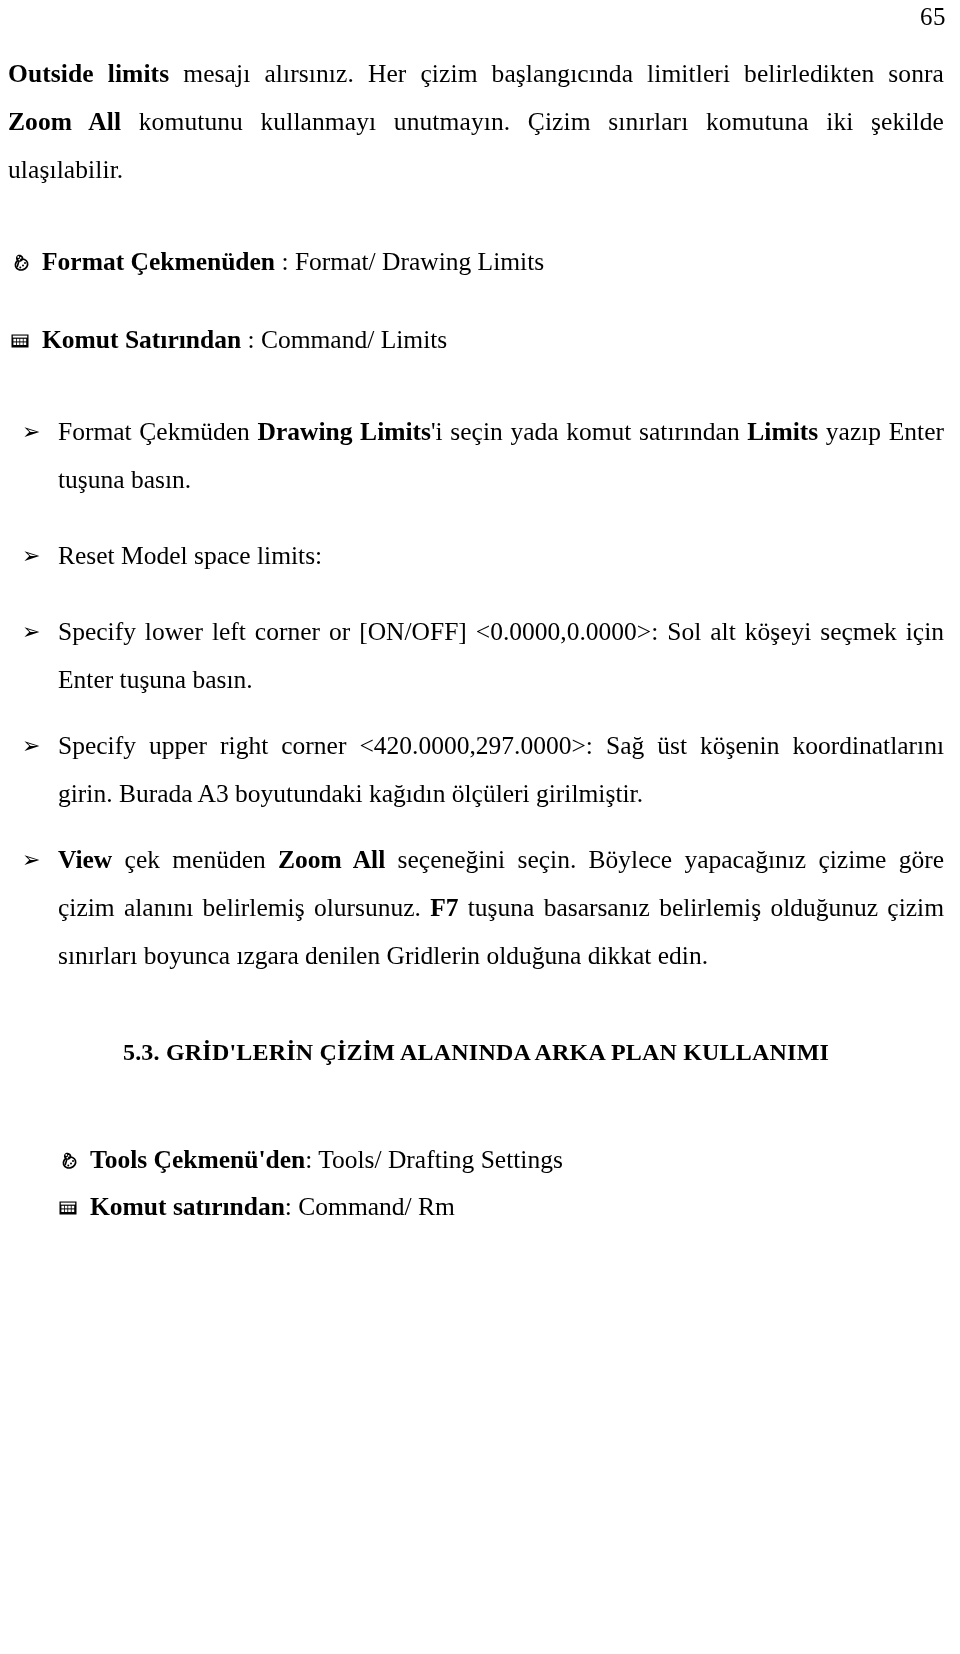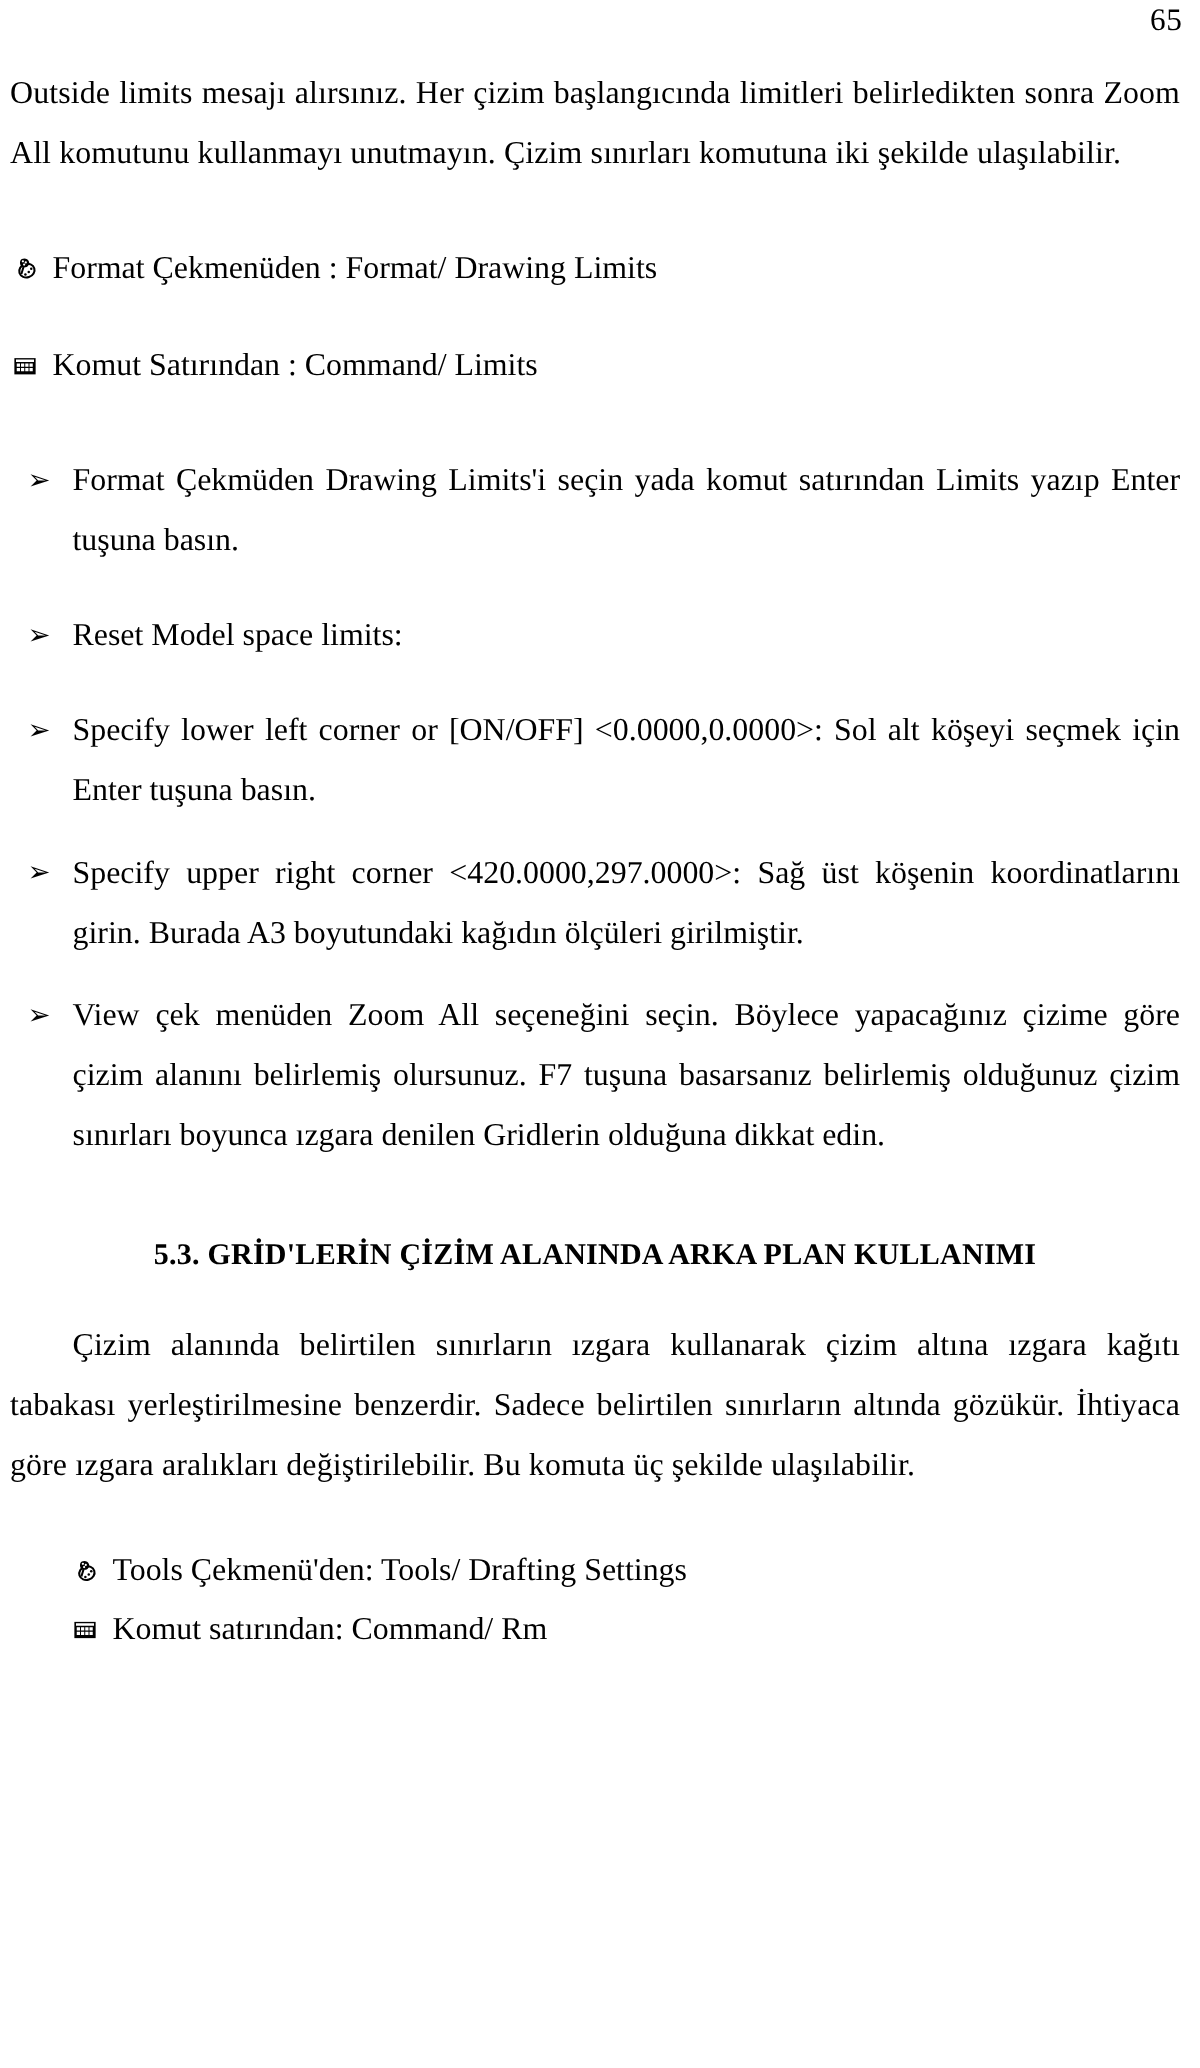--- a/index.html
+++ b/index.html
@@ -40,21 +40,21 @@
     margin: 0;
     text-align: justify;
     text-justify: inter-word;
     font-size: 25.5px;
     line-height: 48px;
     letter-spacing: 0.1px;
   }
   p.para.last-line-left {
     text-align-last: left;
   }
-  .b { font-weight: normal; margin-top: 30px; }
+  .b { font-weight: bold; margin-top: 30px; }
 
   
   .icon-line {
     display: flex;
     align-items: flex-end;
     font-size: 25.5px;
     line-height: 48px;
     margin: 0;
   }
   .icon-line .glyph {
@@ -214,21 +214,20 @@
       </li>
 
     </ul>
 
     <div class="sp-48"></div>
 
     <h2 class="section-heading">5.3. GRİD'LERİN ÇİZİM ALANINDA ARKA PLAN KULLANIMI</h2>
 
     <div class="sp-24"></div>
 
-    <p class="para last-line-left indent-para">Çizim alanında belirtilen sınırların ızgara kullanarak çizim altına ızgara kağıtı tabakası yerleştirilmesine benzerdir. Sadece belirtilen sınırların altında gözükür. İhtiyaca  göre ızgara aralıkları değiştirilebilir. Bu komuta üç şekilde ulaşılabilir.</p>
 
     <div class="sp-36"></div>
 
     <div class="footer-block">
 
       <div class="footer-line">
         <span class="glyph">
           <svg class="wd" width="24" height="24" viewBox="0 0 24 24" aria-hidden="true">
             <ellipse cx="13.5" cy="13.5" rx="6.2" ry="5.4" transform="rotate(-18 13.5 13.5)" fill="none" stroke="#000" stroke-width="1.7"></ellipse>
             <path d="M9.5 4.2 C11.8 3.2 14.4 4.1 15.2 6.3 C15.9 8.2 14.7 10.1 12.6 10.7 C10.6 11.3 8.6 10.2 8.1 8.3 C7.7 6.6 8.3 4.8 9.5 4.2 Z" fill="#000"></path>

